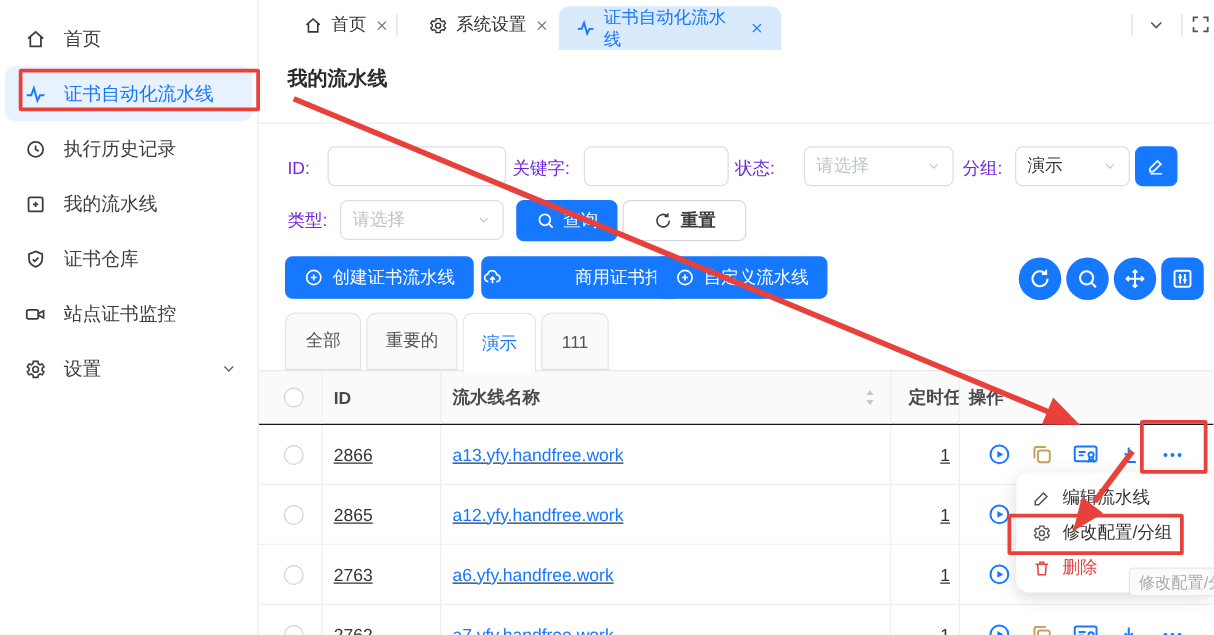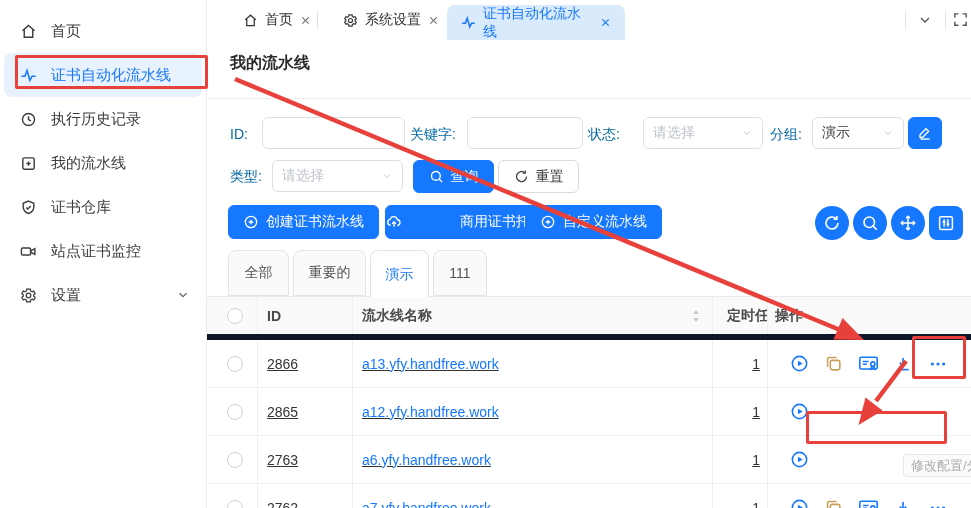--- a/index.html
+++ b/index.html
@@ -28,21 +28,21 @@
   .tb-sep { position:absolute; top:11px; width:1px; height:18px; background:#e0e0e0; }
   .tb-x { color:#737373; display:flex; }
   .tb-tab.active .tb-x { color:#1677ff; }
 
   
   .content { position:absolute; left:207px; top:40px; width:764px; height:468px;
     background:#fff; overflow:hidden; }
   .page-title { position:absolute; left:23px; top:13px; font-size:16px; font-weight:bold; color:#2b2b2b; }
   .divider { position:absolute; left:0; top:58px; width:764px; border-top:1px solid #ececec; }
 
-  .f-label { position:absolute; color:#0369a1; top:86px;text-align:center; }
+  .f-label { position:absolute; color:#6d28d9; top:86px;text-align:center; }
   .inp { position:absolute; height:32px; border:1px solid #dcdfe6; border-radius:6px; background:#fff; }
   .sel { position:absolute; height:32px; border:1px solid #dcdfe6; border-radius:6px; background:#fff;
     display:flex; align-items:center; padding:0 9px; cursor:pointer; }
   .sel .ph { color:#bfc4cc; }
   .sel .val { color:#333; }
   .sel .chev { margin-left:auto; color:#c0c4cc; }
 
   .btn { display:flex; align-items:center; justify-content:center; gap:7px;
     border-radius:6px; cursor:pointer; font-size:14px; }
   .btn-blue { background:#1677ff; color:#fff; border:1px solid #1677ff; }
@@ -52,21 +52,21 @@
   .icbtn.sq { border-radius:8px; }
 
   .g-tab { position:absolute; top:210px; height:46px; background:#fafafa;
     border:1px solid #e4e4e4; border-radius:8px 8px 0 0; display:flex; align-items:center;
     justify-content:center; color:#555; cursor:pointer; }
   .g-tab.active { background:#fff; color:#1677ff; height:48px; border-bottom:none; z-index:3; }
 
   
   .table { position:absolute; left:0; top:256px; width:764px; }
   .t-head { display:flex; height:44px; background:#fafafa; border-top:1px solid #e9e9e9;
-    border-bottom:6px solid #0f172a; font-weight:bold; color:#4a4a4a; }
+    border-bottom:1px solid #0f172a; font-weight:bold; color:#4a4a4a; }
   .t-row { display:flex; height:48px; border-bottom:1px solid #f0f0f0; background:#fff;text-decoration:underline; }
   .c-check { width:51px; border-right:1px solid #efefef; display:flex; align-items:center; }
   .c-id { width:95px; border-right:1px solid #efefef; display:flex; align-items:center; padding-left:9px; }
   .c-name { width:360px; border-right:1px solid #efefef; display:flex; align-items:center;
     padding-left:9px; position:relative; }
   .c-cron { width:55px; border-right:1px solid #efefef; display:flex; align-items:center;
     justify-content:flex-end; padding:0 7px 0 0; overflow:hidden; white-space:nowrap; }
   .t-head .c-cron { justify-content:flex-start; padding-left:14px; }
   .c-ops { width:203px; display:flex; align-items:center; gap:15px; padding-left:22px; }
   .cb { width:16px; height:16px; border:1px solid #d4d4d4; border-radius:50%; background:#fff;
@@ -265,21 +265,21 @@
           </svg>
         </span>
     </div>
     <div class="btn btn-blue abs" style="left:206px; top:120px; width:81px; height:33px;">
       <svg class="ic" width="15" height="15" viewBox="0 0 24 24" fill="none" stroke="currentColor" stroke-width="2.2">
           <circle cx="11" cy="11" r="7"></circle>
           <path d="M16.5 16.5L21 21"></path>
         </svg>
       <span>查询</span>
     </div>
-    <div class="btn btn-plain abs" style="left:291px; top:120px; width:81px; height:33px;">
+    <div class="btn btn-plain abs" style="left:291px; top:120px; width:99px; height:33px;font-weight:bold;">
       <svg class="ic" width="15" height="15" viewBox="0 0 24 24" fill="none" stroke="currentColor" stroke-width="2">
           <path d="M20 12a8 8 0 11-2.5-5.8"></path>
           <path d="M18 2.5v4.2h-4.2"></path>
         </svg>
       <span>重置</span>
     </div>
 
     <div class="btn btn-blue abs" style="left:21px; top:165px; width:151px; height:34px;">
       <svg class="ic" width="16" height="16" viewBox="0 0 24 24" fill="none" stroke="currentColor" stroke-width="2">
           <circle cx="12" cy="12" r="8.5"></circle>
@@ -506,20 +506,47 @@
               <svg class="ic" width="22" height="18" viewBox="0 0 24 24">
                 <circle cx="4.5" cy="12" r="2.1" fill="currentColor"></circle>
                 <circle cx="12" cy="12" r="2.1" fill="currentColor"></circle>
                 <circle cx="19.5" cy="12" r="2.1" fill="currentColor"></circle>
               </svg>
             </span>
         </div>
       </div>
     </div>
 
+    <div class="popup">
+      <div class="menu-item">
+        <span class="mi">
+            <svg class="ic" width="15" height="15" viewBox="0 0 24 24" fill="none" stroke="currentColor" stroke-width="2">
+              <path d="M14 5.5l4.5 4.5L8 20.5H3.5V16z"></path>
+            </svg>
+          </span>
+        <span>编辑流水线</span>
+      </div>
+      <div class="menu-item">
+        <span class="mi">
+            <svg class="ic" width="15" height="15" viewBox="0 0 24 24" fill="none" stroke="currentColor" stroke-width="1.8">
+              <circle cx="12" cy="12" r="3.2"></circle>
+              <path d="M19.4 13.2a7.6 7.6 0 000-2.4l2-1.6-2-3.4-2.4 1a7.6 7.6 0 00-2-1.2L14.6 3h-5.2l-.4 2.6a7.6 7.6 0 00-2 1.2l-2.4-1-2 3.4 2 1.6a7.6 7.6 0 000 2.4l-2 1.6 2 3.4 2.4-1a7.6 7.6 0 002 1.2l.4 2.6h5.2l.4-2.6a7.6 7.6 0 002-1.2l2.4 1 2-3.4z"></path>
+            </svg>
+          </span>
+        <span>修改配置/分组</span>
+      </div>
+      <div class="menu-item danger">
+        <span class="mi">
+            <svg class="ic" width="15" height="15" viewBox="0 0 24 24" fill="none" stroke="currentColor" stroke-width="2">
+              <path d="M4 7h16M9.5 7V4.5h5V7M6.5 7l1 13.5h9l1-13.5"></path>
+            </svg>
+          </span>
+        <span>删除</span>
+      </div>
+    </div>
   </main>
 
   <div class="tooltip">修改配置/分组</div>
 
   <div class="redbox" style="left:15px; top:55px; width:193px; height:34px;"></div>
   <div class="redbox" style="left:912px; top:336px; width:54px; height:43px;"></div>
   <div class="redbox" style="left:806px; top:411px; width:141px; height:33px;"></div>
 
   <svg class="overlay" viewBox="0 0 971 508">
     <line x1="235" y1="79" x2="840" y2="330" stroke="#e8413c" stroke-width="4.5"></line>

